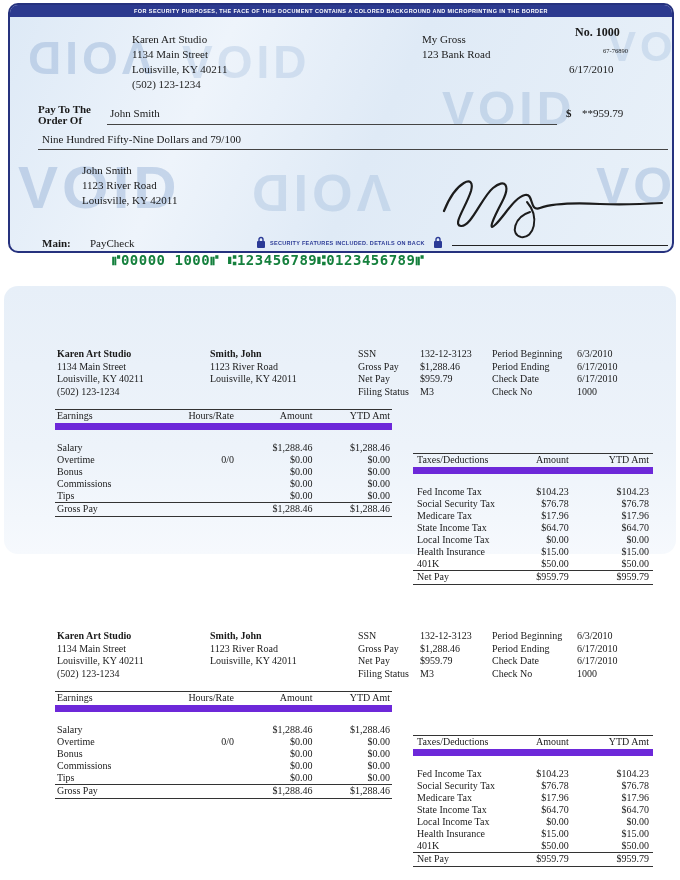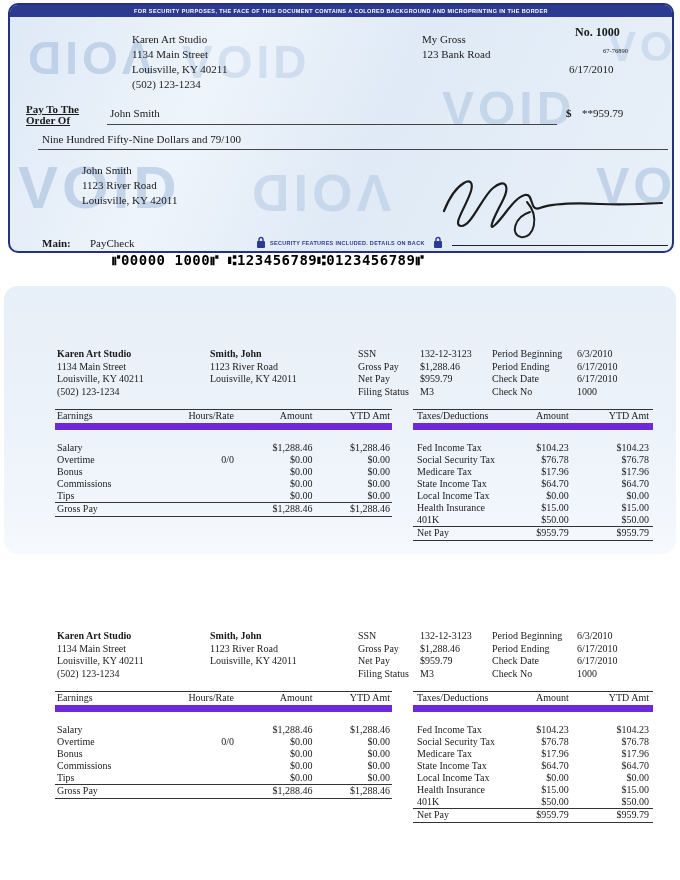--- a/index.html
+++ b/index.html
@@ -16,38 +16,38 @@
          font-size:5.5px;letter-spacing:.4px;white-space:nowrap;}
   .void{position:absolute;font-family:"Liberation Sans",sans-serif;font-weight:bold;
         letter-spacing:4px;pointer-events:none;}
   .abs{position:absolute;}
   .b{font-weight:bold;}
   .addr div{line-height:15px;font-size:11px;}
   .line{position:absolute;height:1px;background:#444;}
   .payto{font-size:11px;font-weight:bold;line-height:11px;}
   .micr{position:absolute;left:112px;top:252px;width:330px;
         font-family:"DejaVu Sans Mono","DejaVu Sans",monospace;font-weight:bold;
-        font-size:14px;letter-spacing:.5px;color:#000000;white-space:nowrap;}
+        font-size:14px;letter-spacing:.5px;color:#15803d;white-space:nowrap;}
   .secnote{font-family:"Liberation Sans",sans-serif;font-weight:bold;font-size:5.5px;
         color:#2b3a96;letter-spacing:.3px;white-space:nowrap;}
 
   
   .stub-panel{position:absolute;left:4px;top:286px;width:672px;height:268px;border-radius:14px;
         background:linear-gradient(180deg,#e7eff8 0%,#edf3fa 60%,#f6f9fd 100%);}
   .stub{position:absolute;left:0;width:680px;height:215px;font-size:10px;line-height:12.5px;}
   .stub .blk div{white-space:nowrap;}
   .irow{display:flex;}
   .ilabel-l{width:62px;}
   .ilabel-r{width:85px;}
   .tbl{position:absolute;top:69px;}
   .thead,.trow,.ttotal{display:flex;height:12px;align-items:flex-start;}
   .thead{height:13px;border-top:1px solid #333;border-bottom:7px solid #6d28d9;margin-bottom:12px;}
   .ttotal{height:13px;border-top:1px solid #333;border-bottom:1px solid #333;}
   .earn{left:55px;width:337px;}
-  .tax{left:413px;width:240px;}
+  .tax{left:413px;width:240px;margin-top:44px;}
   .c-el{width:128px;padding-left:2px;}
   .c-eh{width:50px;text-align:right;}
   .c-ea{width:79px;text-align:right;}
   .c-ey{width:78px;text-align:right;padding-right:2px;}
   .c-tl{width:110px;padding-left:4px;}
   .c-ta{width:47px;text-align:right;}
   .c-ty{width:83px;text-align:right;padding-right:4px;}
   svg{display:block;}
 </style>
 </head>
@@ -77,21 +77,21 @@
 
     <div class="abs addr" style="left:412px;top:27px;">
       <div>My Gross</div>
       <div>123 Bank Road</div>
     </div>
 
     <div class="abs b" style="left:565px;top:20px;font-size:12px;">No. 1000</div>
     <div class="abs" style="left:593px;top:42px;font-size:6.5px;">67-76890</div>
     <div class="abs" style="left:559px;top:58px;font-size:11px;">6/17/2010</div>
 
-    <div class="abs payto" style="left:16px;top:99px;text-decoration:underline;">
+    <div class="abs payto" style="left:28px;top:99px;">
       <div>Pay To The</div>
       <div>Order Of</div>
     </div>
     <div class="abs" style="left:100px;top:102px;font-size:11px;">John Smith</div>
     <div class="line" style="left:97px;top:119px;width:450px;"></div>
     <div class="abs b" style="left:556px;top:102px;font-size:11px;">$</div>
     <div class="abs" style="left:572px;top:102px;font-size:11px;">**959.79</div>
 
     <div class="abs" style="left:32px;top:128px;font-size:11px;">Nine Hundred Fifty-Nine Dollars and 79/100</div>
     <div class="line" style="left:28px;top:144px;width:630px;"></div>

